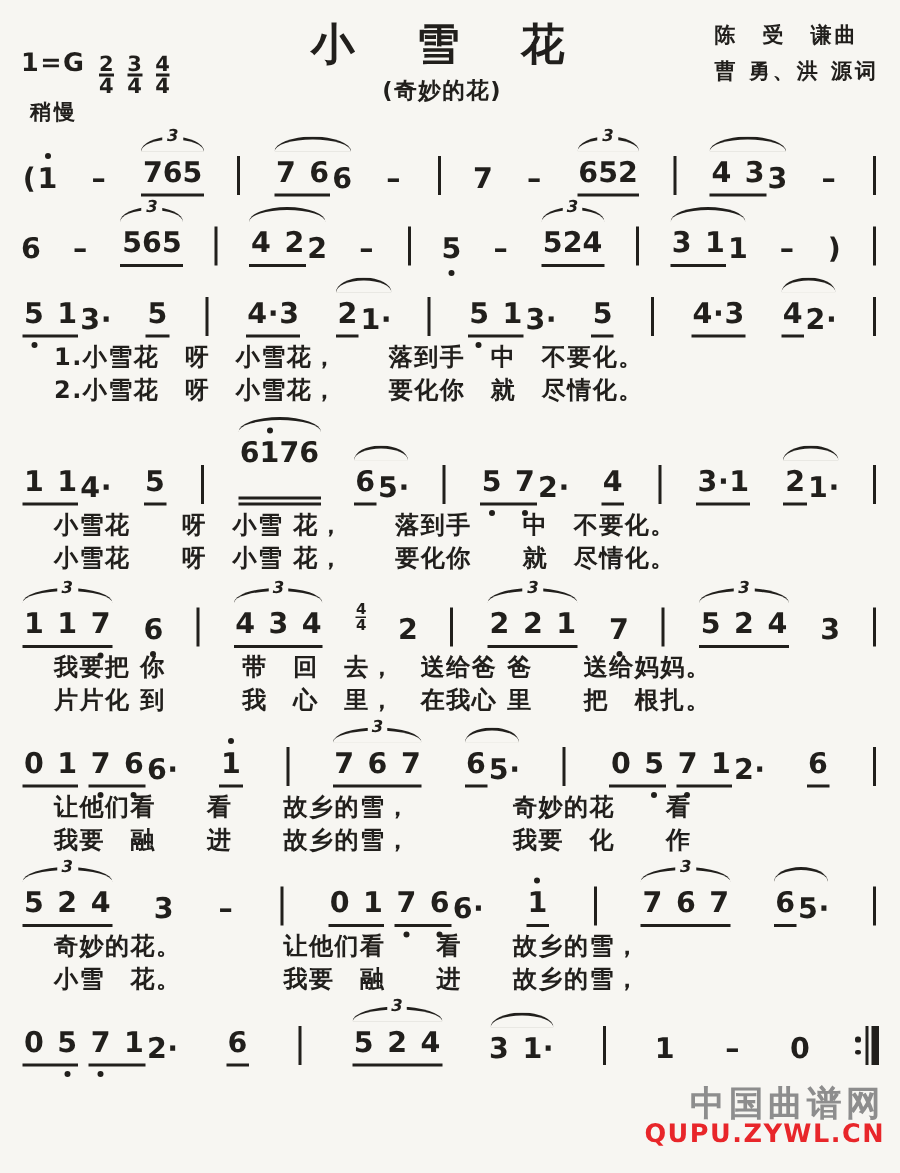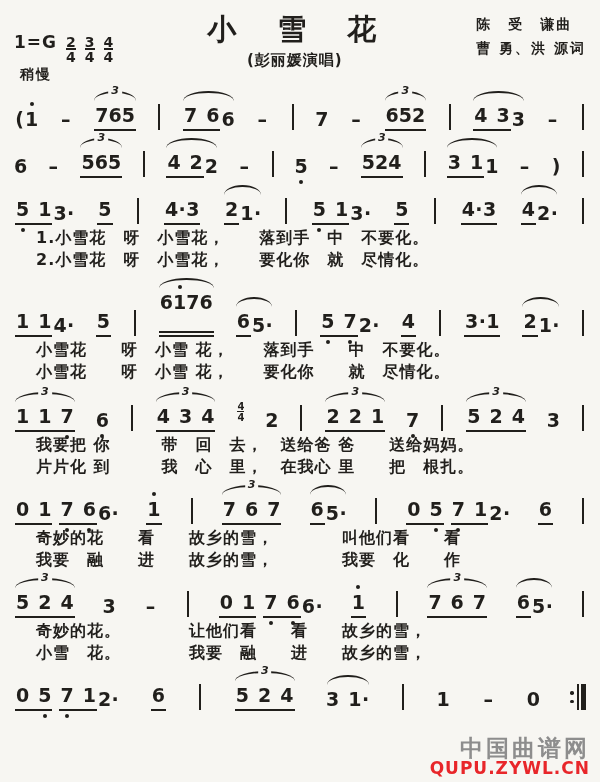--- a/index.html
+++ b/index.html
@@ -52,21 +52,21 @@
   .eb-dots{ display:flex; flex-direction:column; gap:5px; margin-right:3px; }
   .eb-dots i{ width:3.5px; height:3.5px; border-radius:50%; background:var(--ink); }
   .eb-thin{ width:2px; height:26px; background:var(--ink); margin-right:2px; }
   .eb-thick{ width:5px; height:26px; background:var(--ink); }
   .ts{ display:inline-flex; flex-direction:column; align-items:center;
        font-size:10px; font-weight:700; line-height:9px; margin:0 1px 10px 1px; }
   .ts .den{ border-top:1px solid var(--ink); padding-top:1px; }
   .lyric{ font-size:16px; font-weight:700; line-height:22px; padding-left:30px;
           white-space:pre; letter-spacing:1px; }
   
-  .watermark{ position:absolute; right:10px; bottom:4px; text-align:right; line-height:1.05; }
+  .watermark{ position:absolute; right:10px; bottom:16px; text-align:right; line-height:1.05; }
   .wm-name{ font-size:23px; font-weight:700; color:#8d8d8d; letter-spacing:3px; }
   .wm-url{ font-size:17px; font-weight:700; letter-spacing:1px; }
 </style>
 </head>
 <body>
 
 <div class="header">
   <div class="hdr-left">
     <span class="key">1=G</span>
     <span id="meters"><span class="meter">
@@ -75,21 +75,21 @@
         </span><span class="meter">
           <span class="num">3</span>
           <span class="den">4</span>
         </span><span class="meter">
           <span class="num">4</span>
           <span class="den">4</span>
         </span></span>
   </div>
   <div class="hdr-center">
     <div class="title">小　雪　花</div>
-    <div class="subtitle">(彭丽媛演唱)</div>
+    <div class="subtitle">(奇妙的花)</div>
   </div>
   <div class="hdr-right">
     <div>陈　受　谦曲</div>
     <div>曹 勇、洪 源词</div>
   </div>
 </div>
 <div class="tempo">稍慢</div>
 
 <div id="score">
     <div class="music-line">
@@ -340,21 +340,21 @@
         <span class="u1"><span class="ch">0</span><span class="sp"></span><span class="ch db">5</span></span>
         <span class="u1"><span class="ch db">7</span><span class="sp"></span><span class="ch">1</span></span>
         <span class="ch">2</span>
         <span class="ndot">·</span>
       </div>
       <div class="cell">
         <span class="u1"><span class="ch">6</span></span>
       </div>
       <div class="bar"></div>
     </div>
-    <div class="lyric">奇妙的花　　看　　故乡的雪，　　　　叫他们看　　看</div>
+    <div class="lyric">让他们看　　看　　故乡的雪，　　　　奇妙的花　　看</div>
     <div class="lyric">我要　融　　进　　故乡的雪，　　　　我要　化　　作</div>
     <div class="music-line">
       <div class="cell">
         <span class="u1"><span class="ch">5</span><span class="sp"></span><span class="ch">2</span><span class="sp"></span><span class="ch">4</span></span>
         <span class="arc"></span>
         <span class="t3">3</span>
       </div>
       <div class="cell">
         <span class="ch">3</span>
       </div>

